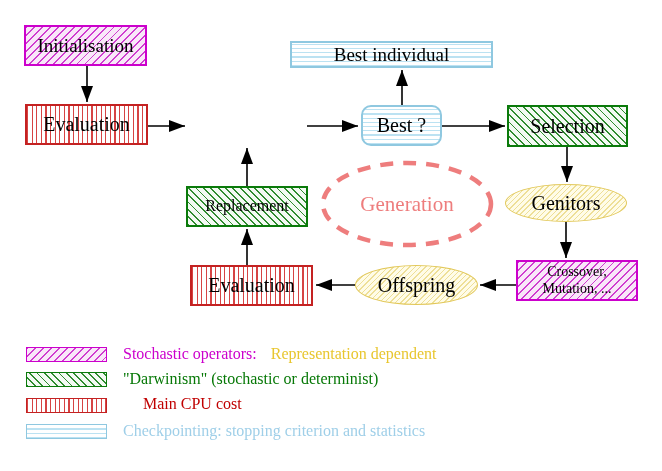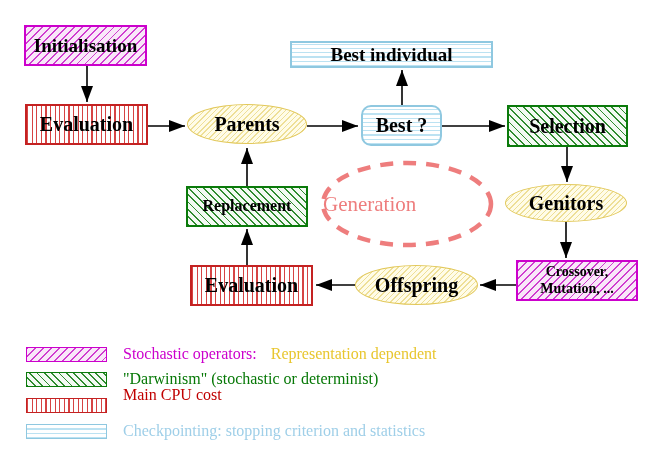--- a/index.html
+++ b/index.html
@@ -4,21 +4,21 @@
 <style>
   html,body{margin:0;padding:0;background:#fff;}
   #stage{
     position:relative;width:662px;height:471px;background:#ffffff;
     font-family:"Liberation Serif","DejaVu Serif",serif;color:#000;overflow:hidden;
   }
   #stage *{box-sizing:border-box;}
   svg.overlay{position:absolute;left:0;top:0;width:662px;height:471px;}
   .node{
     position:absolute;display:flex;align-items:center;justify-content:center;
-    text-align:center;line-height:1.05;white-space:nowrap;font-weight:bold;
+    text-align:center;line-height:1.05;white-space:nowrap;
   }
   
   .hatch-magenta{
     border:2px solid #cc00cc;
     background:repeating-linear-gradient(135deg,#cf3ecf 0,#cf3ecf 1.3px,rgba(0,0,0,0) 1.3px,rgba(0,0,0,0) 5.6px),#f9e7f9;
   }
   .hatch-green{
     border:2px solid #0a7a0a;
     background:repeating-linear-gradient(45deg,#2f8b2f 0,#2f8b2f 1.3px,rgba(0,0,0,0) 1.3px,rgba(0,0,0,0) 5.2px),#f3faf3;
   }
@@ -41,34 +41,34 @@
   #parents{left:187px;top:104px;width:120px;height:40px;font-size:20px;}
   #best-individual{left:290px;top:41px;width:203px;height:27px;font-size:19px;}
   #stop{left:361px;top:105px;width:81px;height:41px;font-size:20px;border-radius:10px;}
   #selection{left:507px;top:105px;width:121px;height:42px;font-size:20px;}
   #genitors{left:505px;top:184px;width:122px;height:38px;font-size:20px;}
   #crossover-mutation{left:516px;top:260px;width:122px;height:41px;font-size:14px;line-height:1.15;flex-direction:column;}
   #offspring{left:355px;top:265px;width:123px;height:40px;font-size:20px;}
   #evaluation-bottom{left:190px;top:265px;width:123px;height:41px;font-size:20px;}
   #replacement{left:186px;top:186px;width:122px;height:41px;font-size:16px;}
   #generation-label{
-    position:absolute;left:323px;top:192px;width:168px;
+    position:absolute;left:323px;top:192px;width:168px;text-align:center;
     font-size:21px;color:#ee7d7d;
   }
   
   .sw{position:absolute;left:26px;width:81px;height:15px;}
   .sw.hatch-magenta,.sw.hatch-green,.sw.lines-red,.sw.lines-cyan{border-width:1.5px;}
   #sw-1{top:347px;}
   #sw-2{top:372px;}
   #sw-3{top:398px;}
   #sw-4{top:424px;}
   .lt{position:absolute;left:123px;font-size:16px;line-height:20px;white-space:nowrap;}
   #lt-1{top:344px;}
   #lt-2{top:369px;}
-  #lt-3{top:385px;}
+  #lt-3{top:394px;margin-left:20px;}
   #lt-4{top:421px;}
   .c-magenta{color:#cc00cc;}
   .c-gold{color:#e8c62e;}
   .c-green{color:#067806;}
   .c-red{color:#c00000;}
   .c-blue{color:#9fcfe8;}
   .gap{display:inline-block;width:14px;}
 </style>
 </head>
 <body>
@@ -98,23 +98,20 @@
   </svg>
 
   <div id="initialisation" class="node hatch-magenta">
     <span>Initialisation</span>
   </div>
 
   <div id="evaluation-top" class="node lines-red">
     <span>Evaluation</span>
   </div>
 
-  <div id="parents" class="node hatch-yellow">
-    <span>Parents</span>
-  </div>
 
   <div id="best-individual" class="node lines-cyan">
     <span>Best individual</span>
   </div>
 
   <div id="stop" class="node lines-cyan">
     <span>Best ?</span>
   </div>
 
   <div id="genitors" class="node hatch-yellow">

